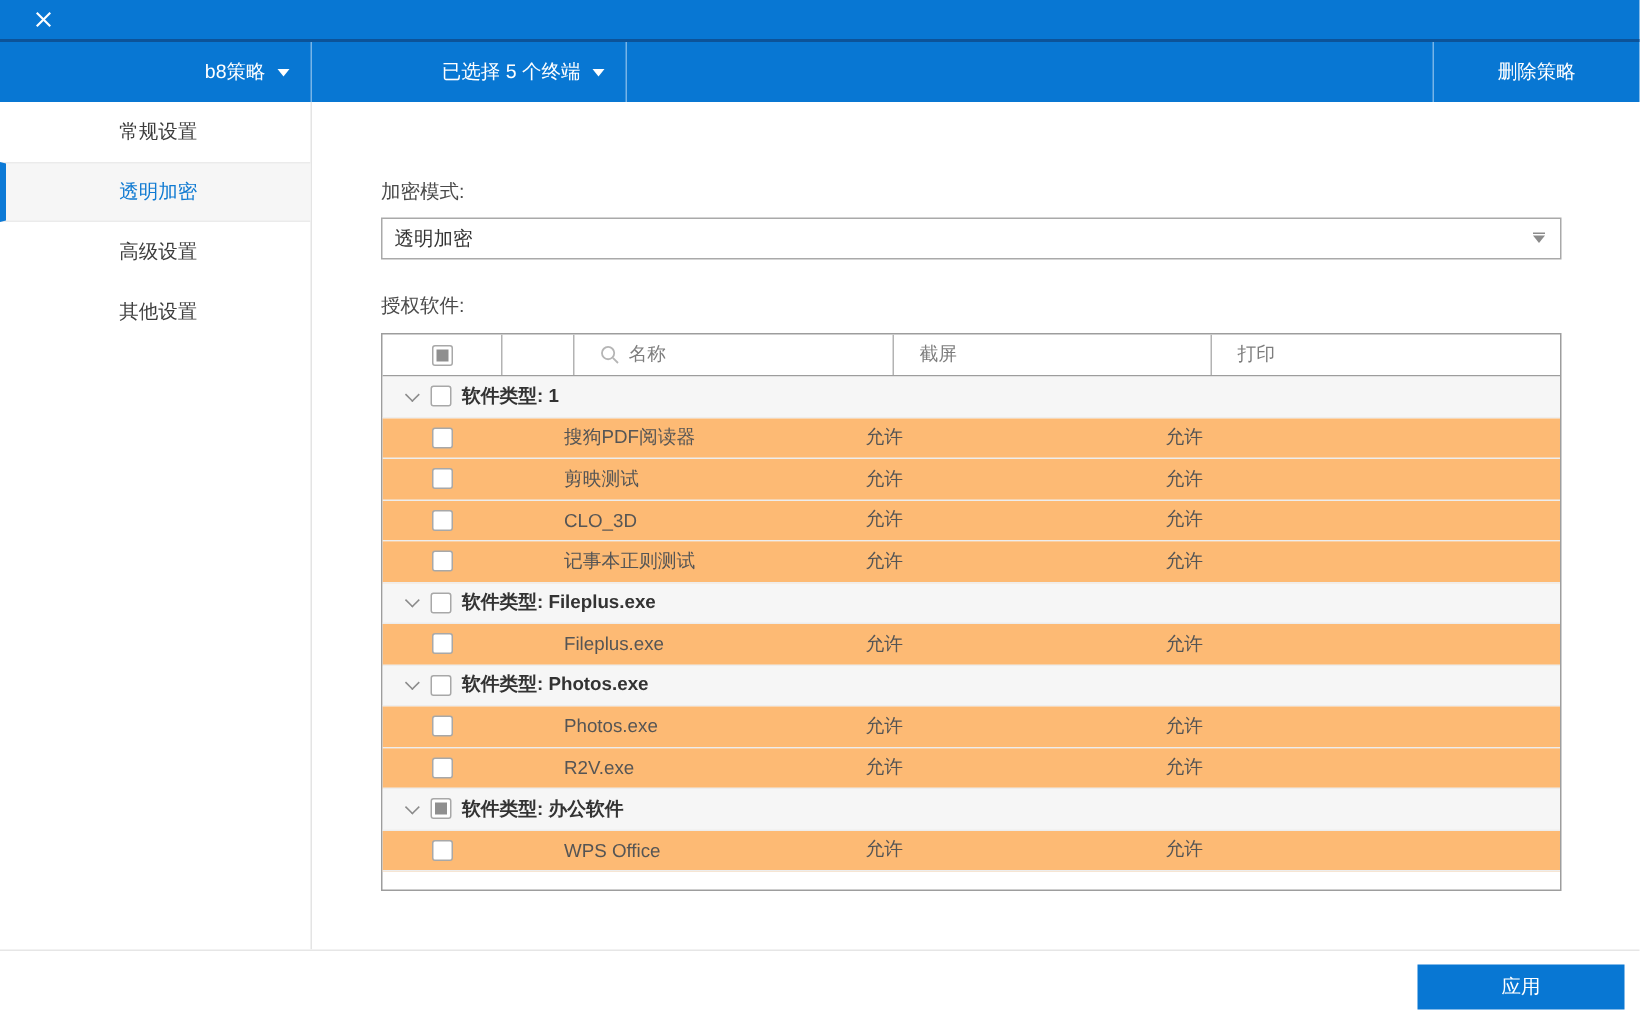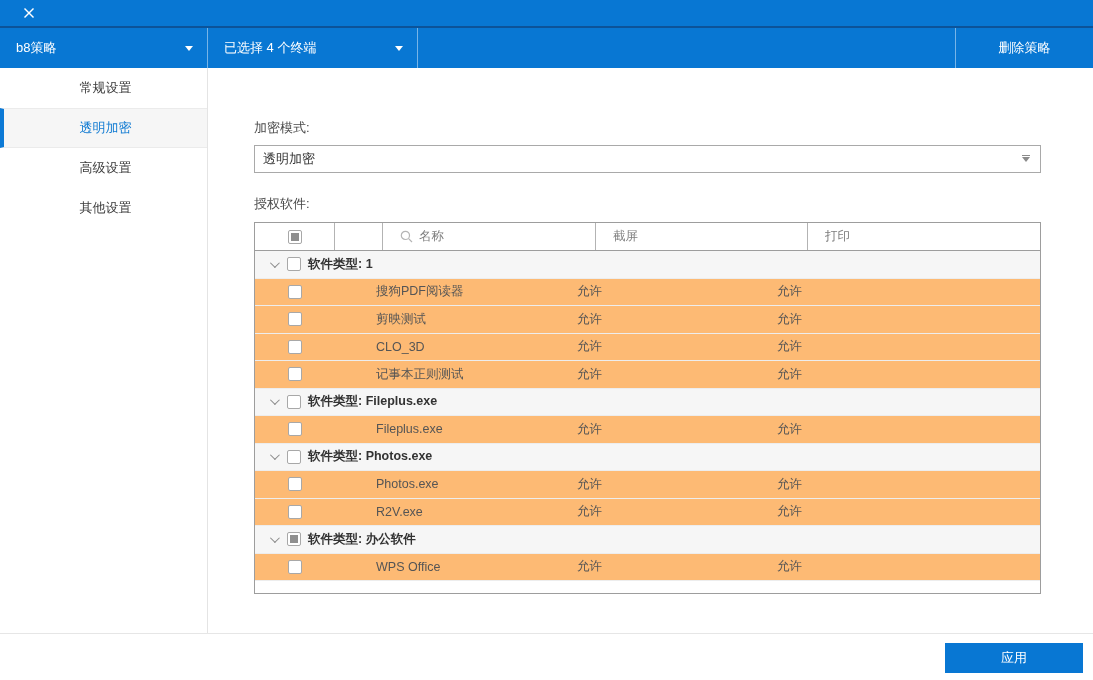--- a/index.html
+++ b/index.html
@@ -10,21 +10,21 @@
   }
   .window { width:1093px; height:680px; display:flex; flex-direction:column; background:#fff; position:relative; }
 
   
   .titlebar { height:26px; background:#0877d3; display:flex; align-items:center; padding:0 10px 0 16px; flex:0 0 auto; }
   .titlebar .title { color:#fff; font-size:13px; flex:1; }
   .close-btn { width:26px; height:22px; display:flex; align-items:center; justify-content:center; cursor:pointer; }
 
   
   .toolbar { height:42px; background:#0877d3; border-top:2px solid #0c5399; display:flex; align-items:stretch; flex:0 0 auto; color:#fff; }
-  .tb-dropdown { display:flex; align-items:center; padding:0 14px 0 16px; cursor:pointer; border-right:1px solid rgba(255,255,255,0.45); }
+  .tb-dropdown { display:flex; align-items:center; padding:0 14px 0 16px; cursor:pointer; border-right:1px solid rgba(255,255,255,0.45);text-align:right; }
   .tb-dd-1 { width:208px; }
   .tb-dd-2 { width:210px; }
   .tb-dropdown .dd-label { flex:1; font-size:13px; }
   .caret-down { width:0; height:0; border-left:4.5px solid transparent; border-right:4.5px solid transparent; border-top:5.5px solid #fff; margin-left:8px; }
   .tb-spacer { flex:1; }
   .tb-delete { width:138px; display:flex; align-items:center; justify-content:center; border-left:1px solid rgba(255,255,255,0.45); cursor:pointer; font-size:13px; }
 
   
   .body-row { flex:1; display:flex; min-height:0; }
   .sidebar { width:208px; border-right:1px solid #e4e4e4; background:#fff; flex:0 0 auto; }
@@ -80,21 +80,21 @@
         </svg>
     </span>
   </div>
 
   <div class="toolbar">
     <div class="tb-dropdown tb-dd-1">
       <span class="dd-label">b8策略</span>
       <span class="caret-down"></span>
     </div>
     <div class="tb-dropdown tb-dd-2">
-      <span class="dd-label">已选择 4 个终端</span>
+      <span class="dd-label">已选择 5 个终端</span>
       <span class="caret-down"></span>
     </div>
     <div class="tb-spacer"></div>
     <div class="tb-delete">
       <span>删除策略</span>
     </div>
   </div>
 
   <div class="body-row">
 

